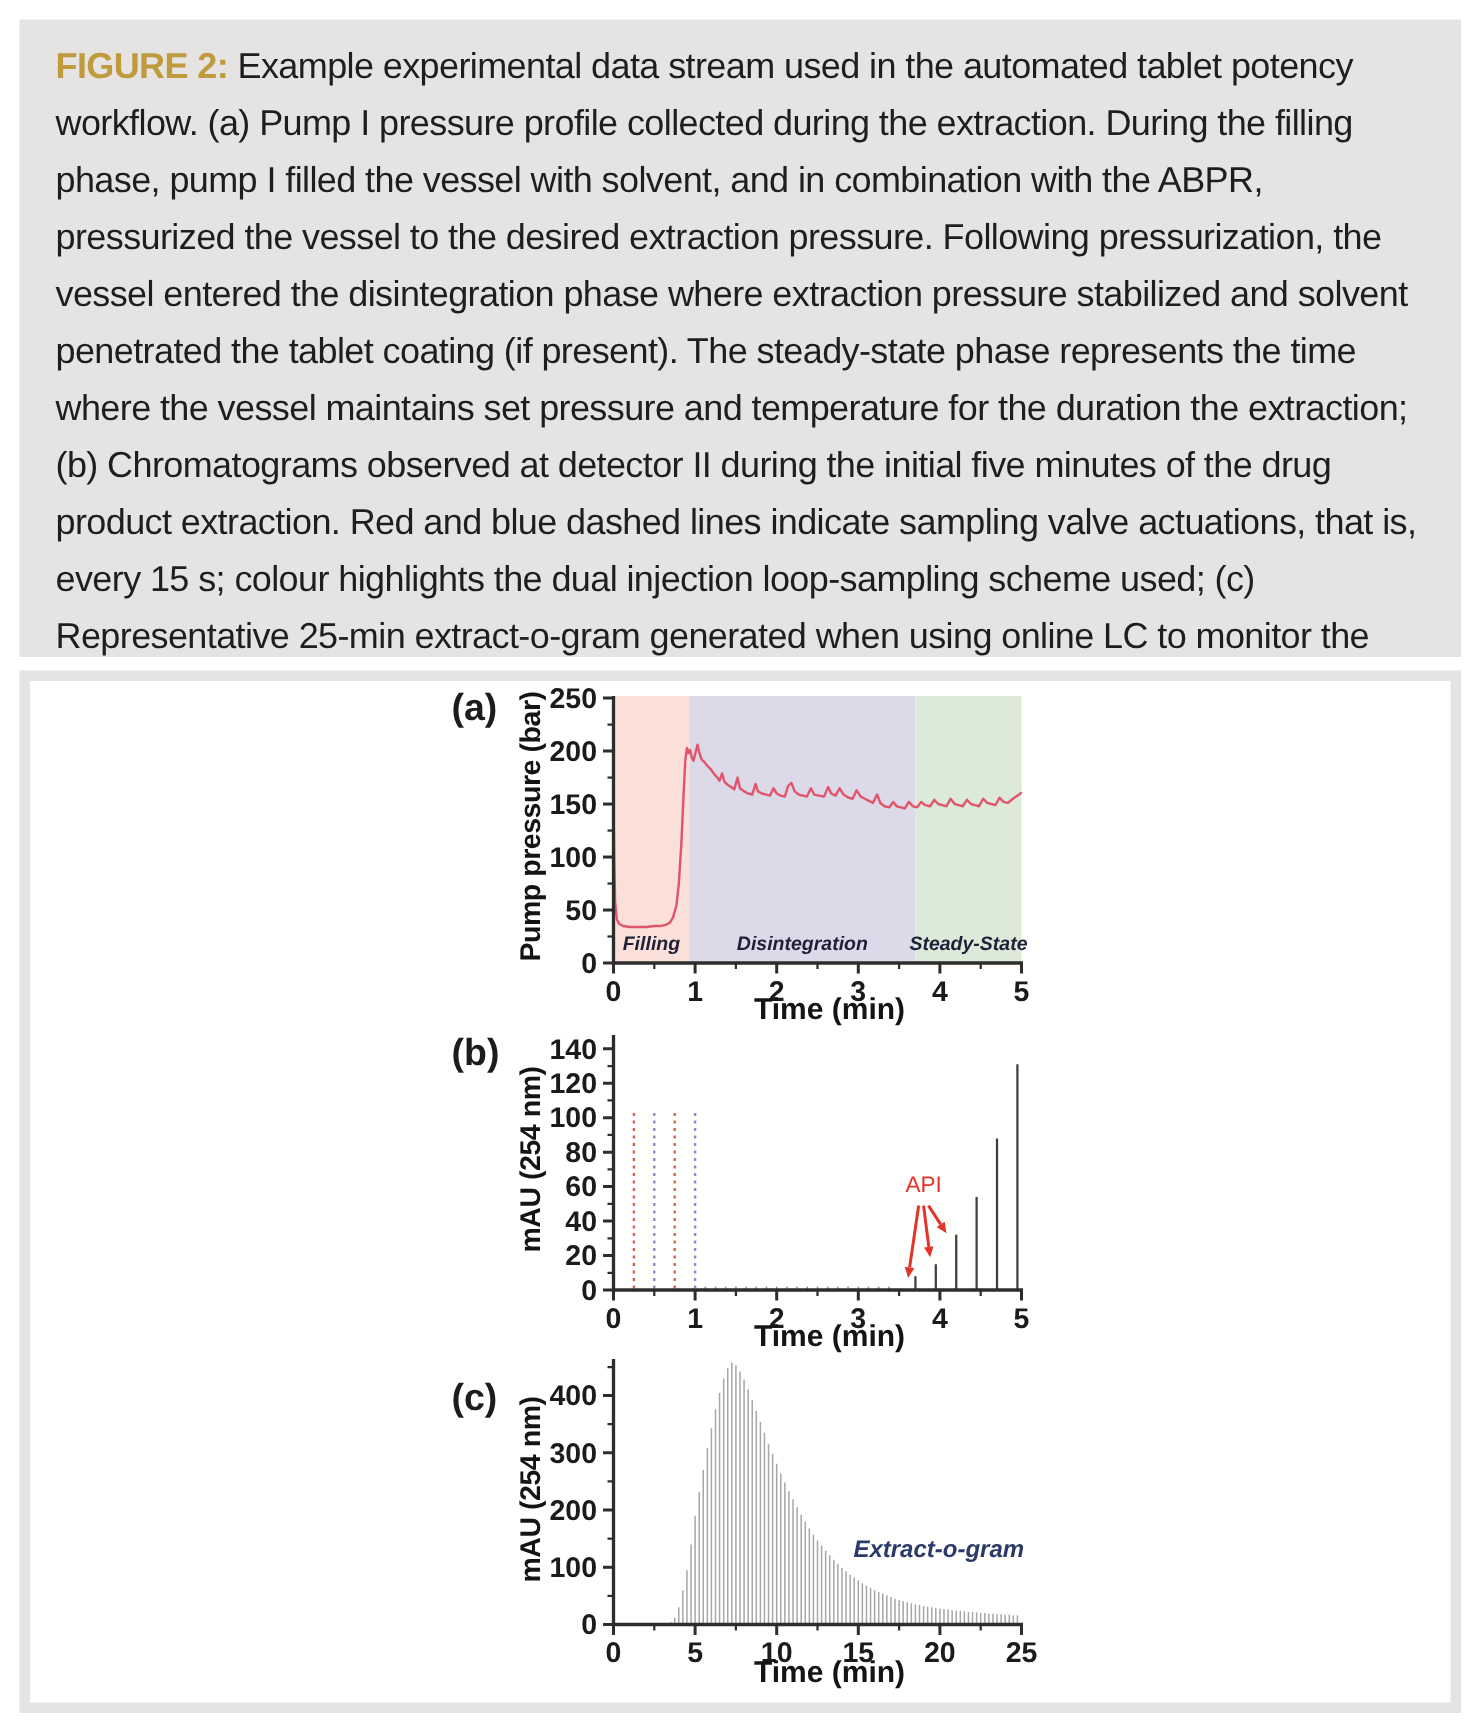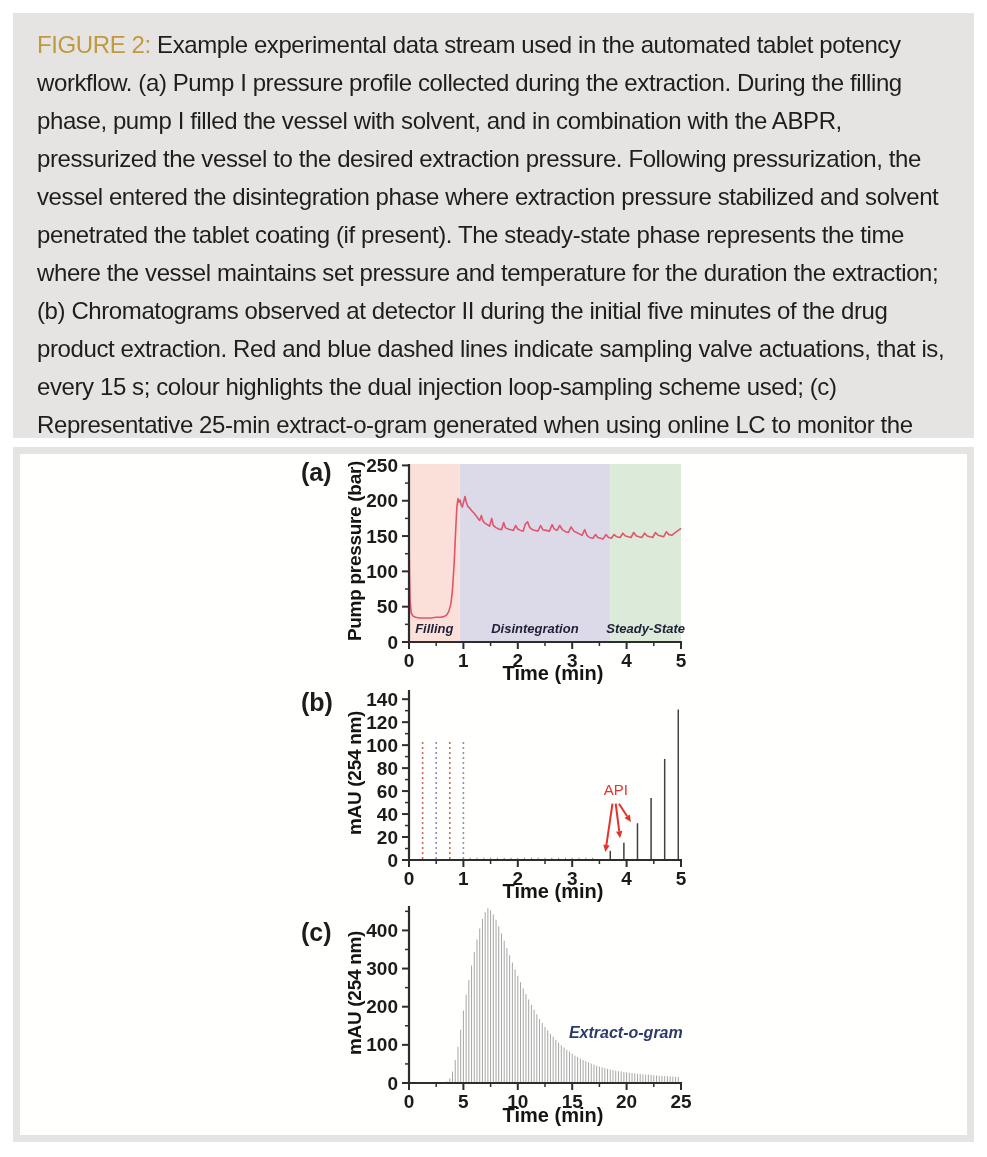--- a/index.html
+++ b/index.html
@@ -6,21 +6,21 @@
   body{
     width:987px;height:1157px;position:relative;overflow:hidden;
     background:#ffffff;font-family:"Liberation Sans",sans-serif;
   }
   .caption{
     position:absolute;left:13px;top:13px;width:961px;height:425px;
     box-sizing:border-box;padding:13px 24px 10px 24px;
     background:#e5e4e2;color:#1e1e1e;
     font-size:24px;line-height:38px;letter-spacing:-0.4px;
   }
-  .fig-label{font-weight:normal;}
+  .fig-label{font-weight:bold;}
   .figure-panel{
     position:absolute;left:13px;top:447px;width:961px;height:695px;
     box-sizing:border-box;background:#fffffe;border:7px solid #e5e4e2;
   }
   .chart{position:absolute;width:410px;}
   .plabel{position:absolute;font-size:25px;font-weight:bold;color:#1c1c1c;}
   .ylab{
     position:absolute;width:220px;left:-50px;text-align:center;
     transform:rotate(-90deg);font-size:19px;font-weight:bold;color:#141414;
     letter-spacing:-0.3px;

